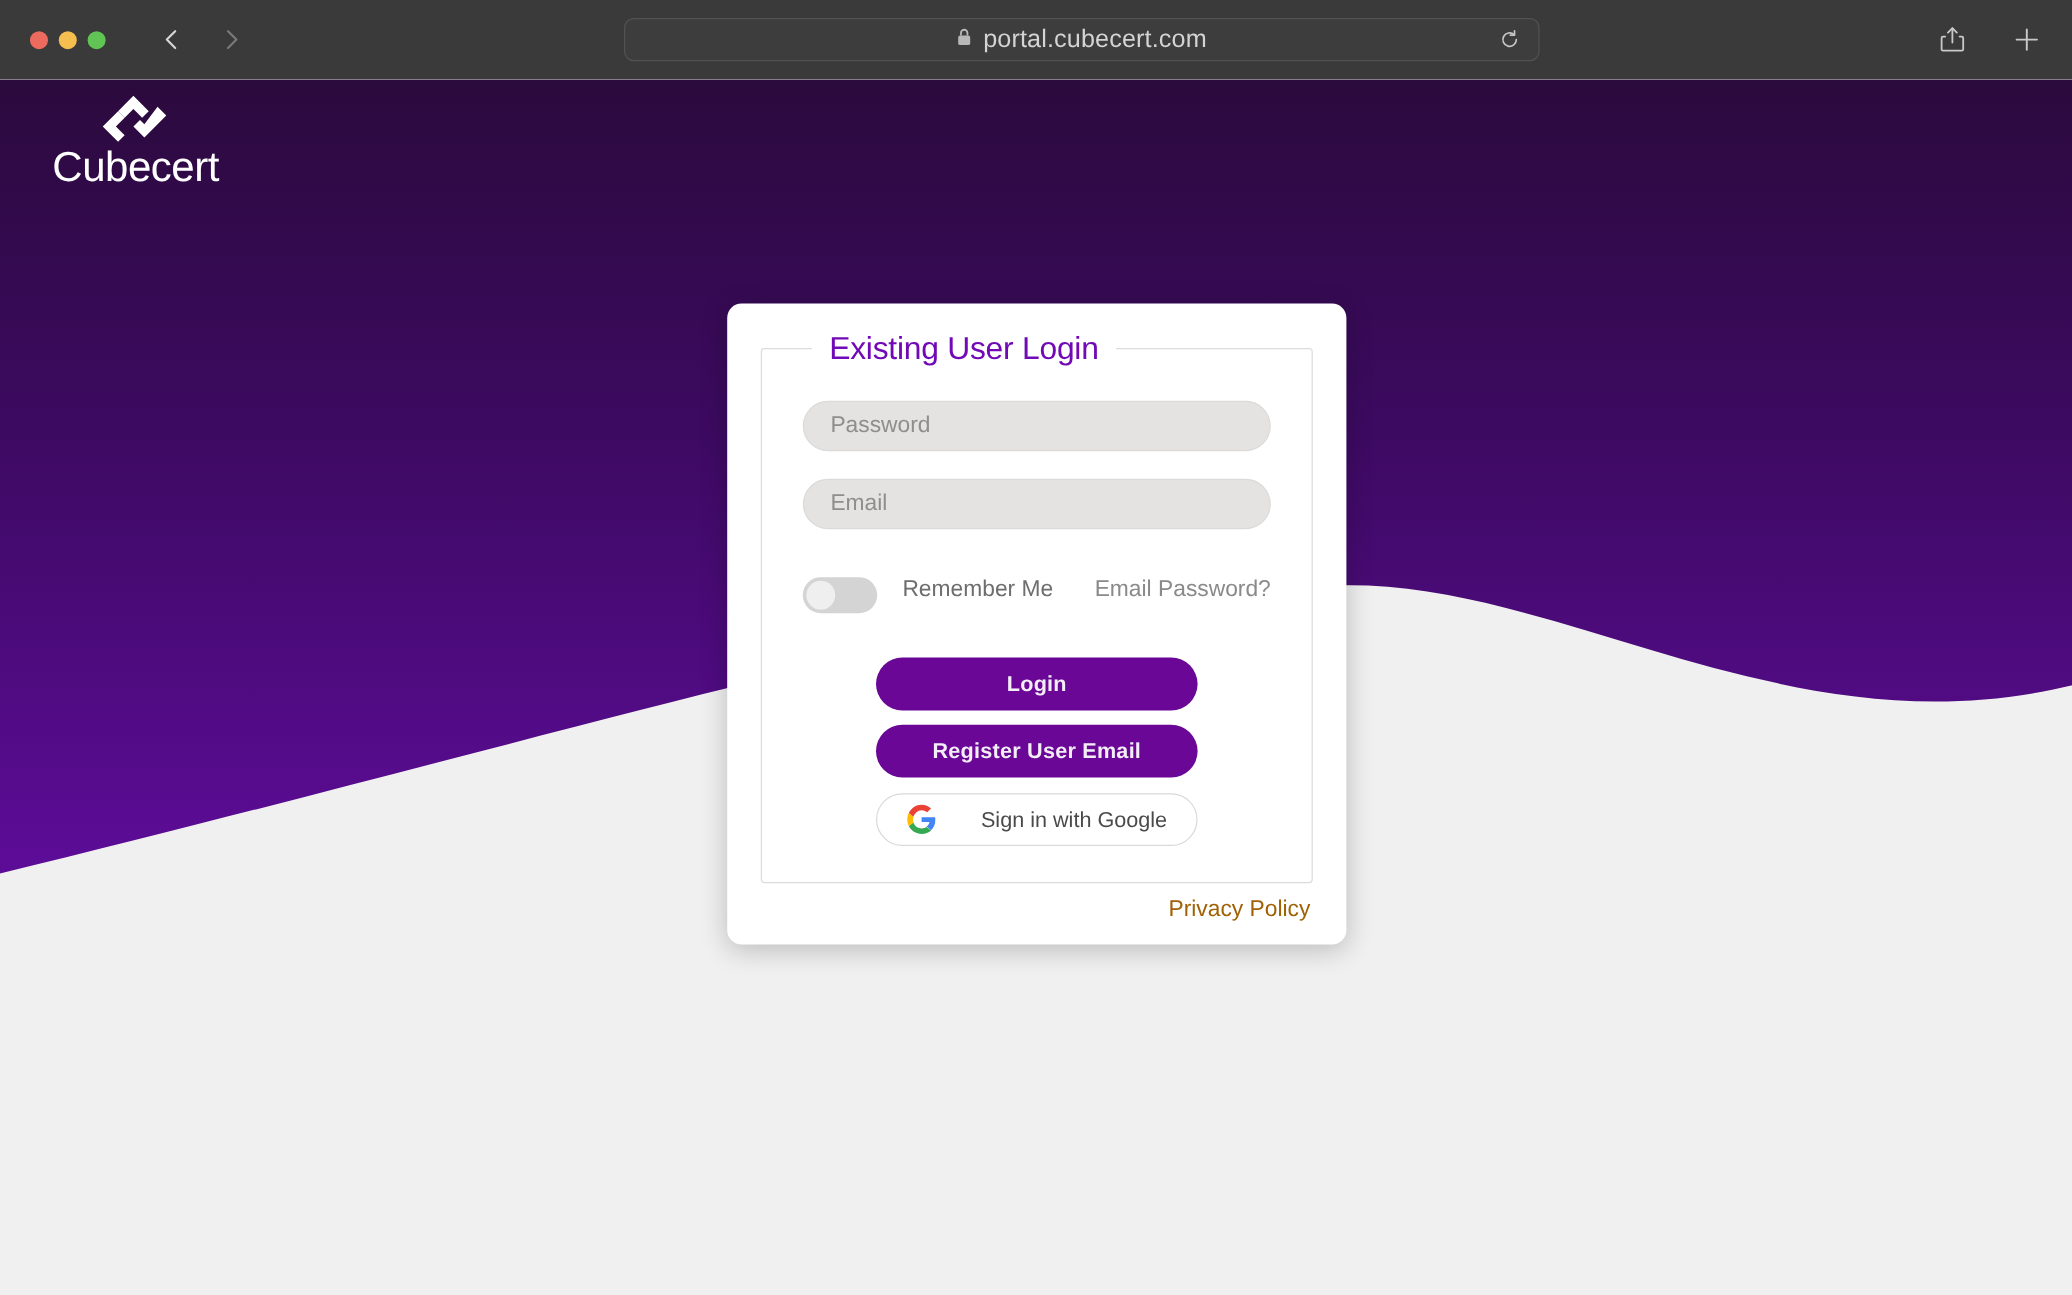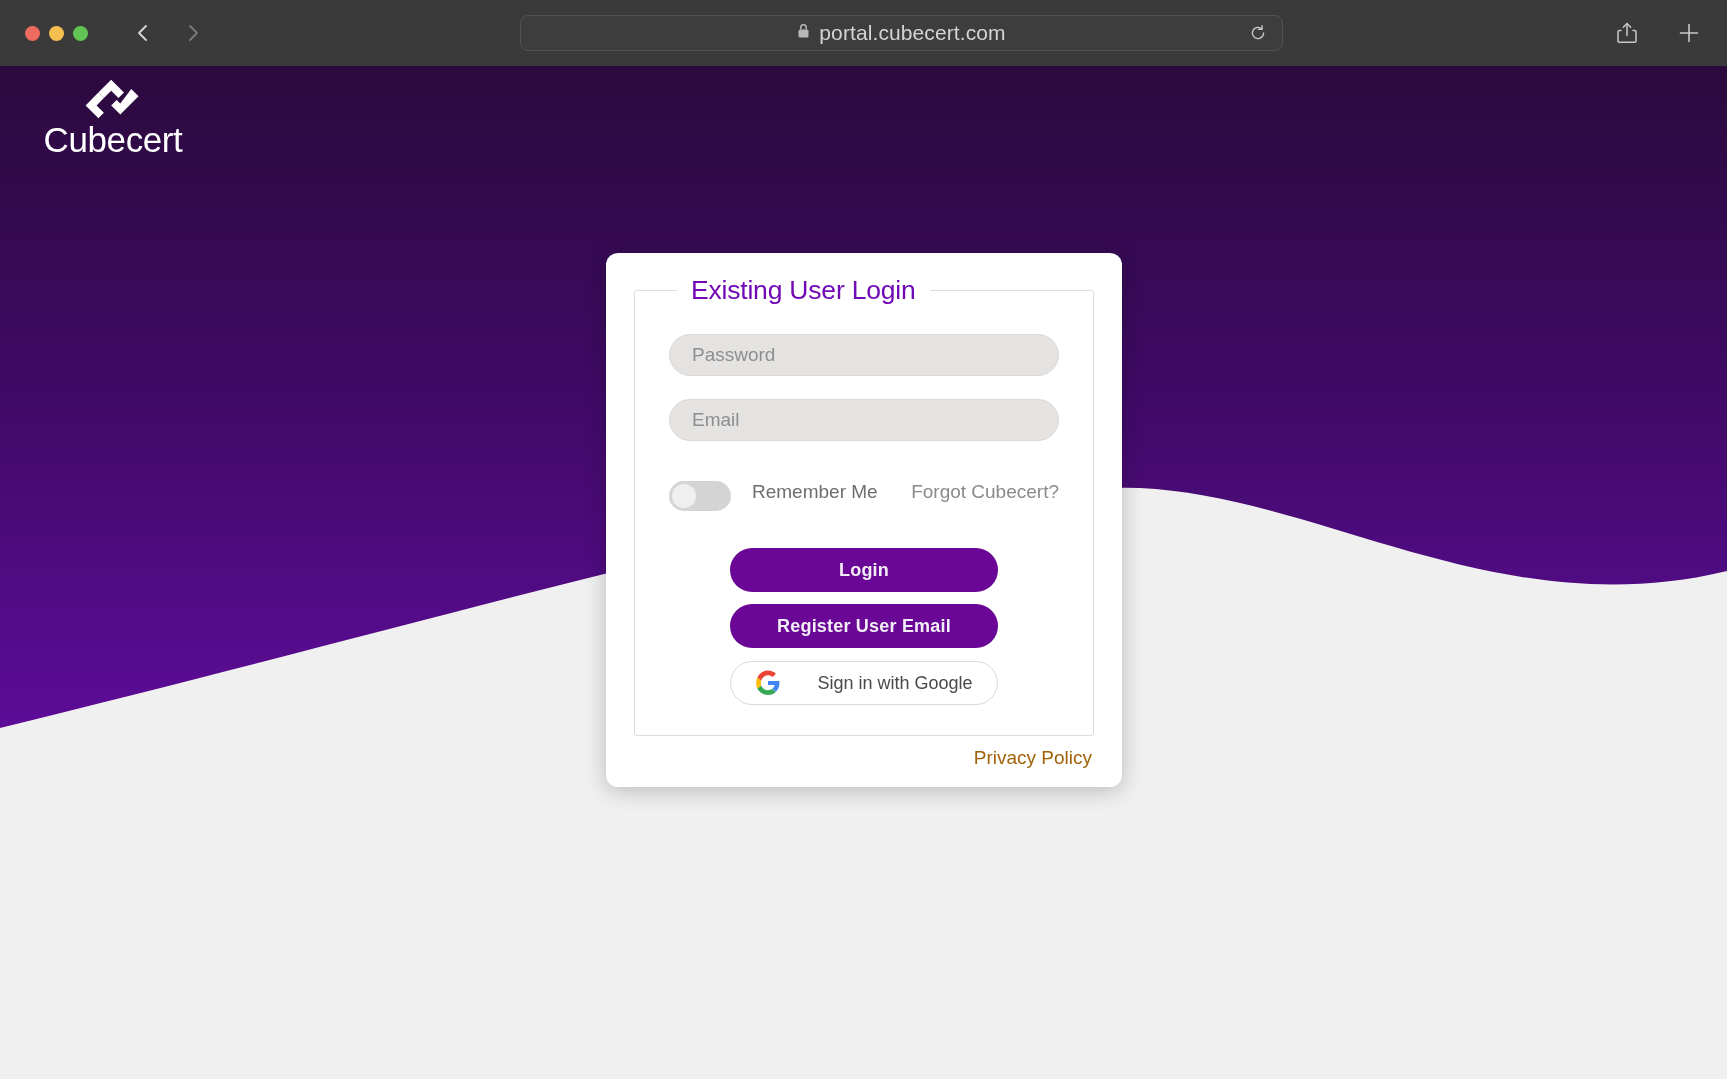--- a/index.html
+++ b/index.html
@@ -363,21 +363,21 @@
 
       <input class="field field-password" type="password" placeholder="Password" style="">
 
       <input class="field field-email" type="text" placeholder="Email" style="">
 
       <div class="options-row">
         <button class="toggle">
           <span class="toggle-knob"></span>
         </button>
         <span class="remember-label">Remember Me</span>
-        <a class="forgot-link" href="#">Forgot Cubecert?</a>
+        <a class="forgot-link" href="#">Email Password?</a>
       </div>
 
       <button class="btn btn-primary">Login</button>
 
       <button class="btn btn-register">Register User Email</button>
 
       <button class="btn btn-google">
         <svg class="google-g" viewBox="0 0 48 48">
           <path fill="#4285F4" d="M45.1 24.5c0-1.6-.1-2.8-.4-4.1H24v7.4h12.1c-.2 2-1.6 5-4.5 7l6.9 5.4c4.1-3.8 6.6-9.4 6.6-15.7z"></path>
           <path fill="#34A853" d="M24 46c5.9 0 10.9-1.9 14.5-5.3l-6.9-5.4c-1.9 1.3-4.4 2.2-7.6 2.2-5.8 0-10.7-3.8-12.5-9.1l-7.2 5.6C7.9 41.1 15.4 46 24 46z"></path>

